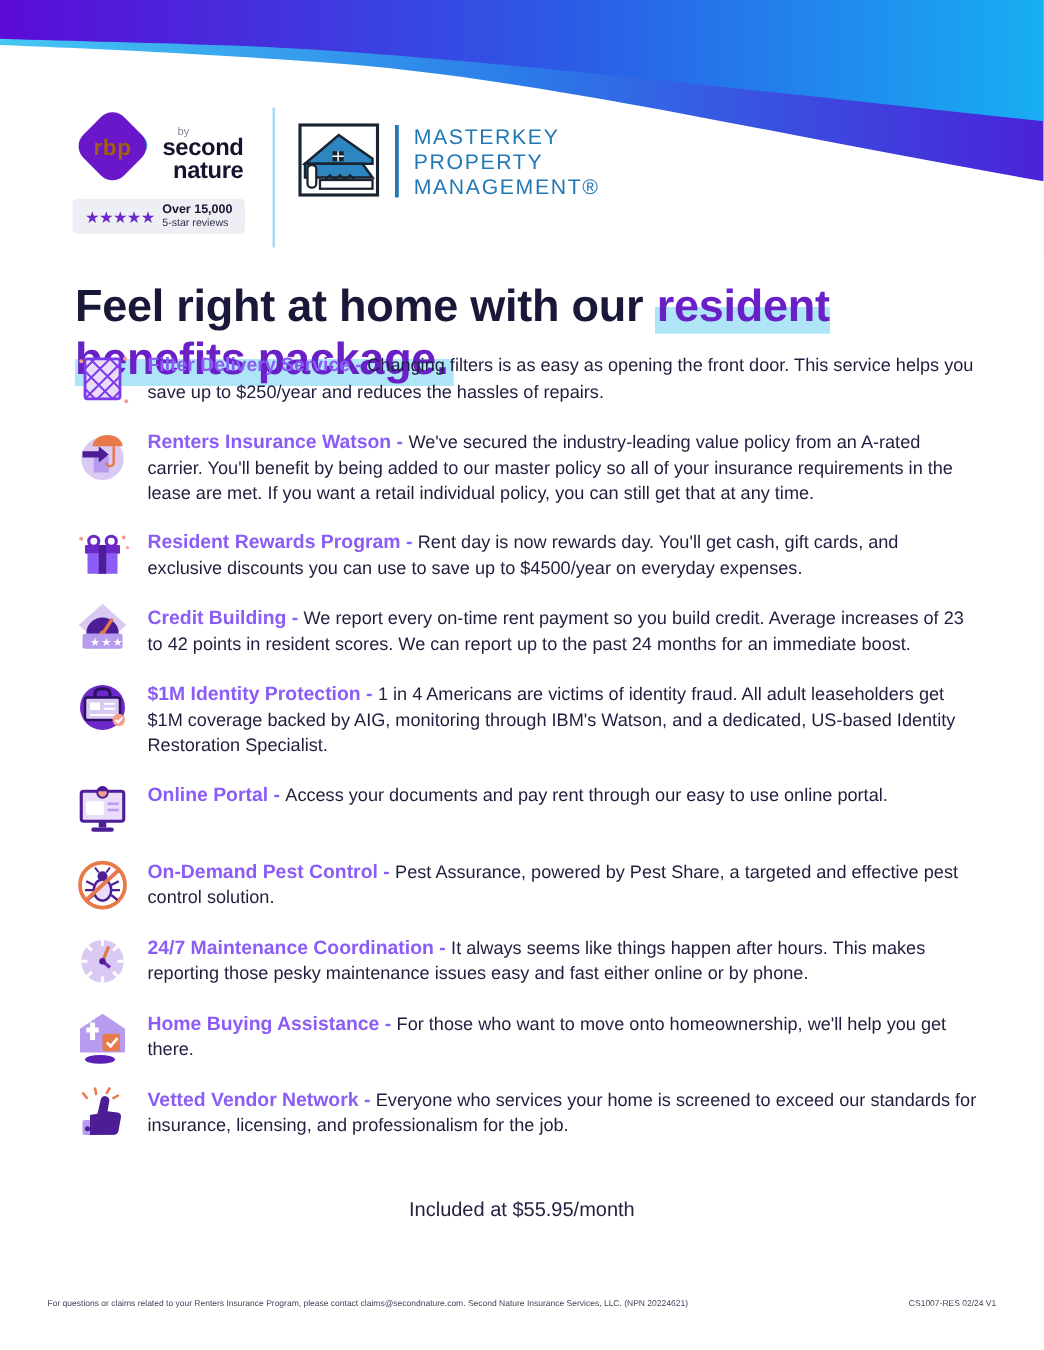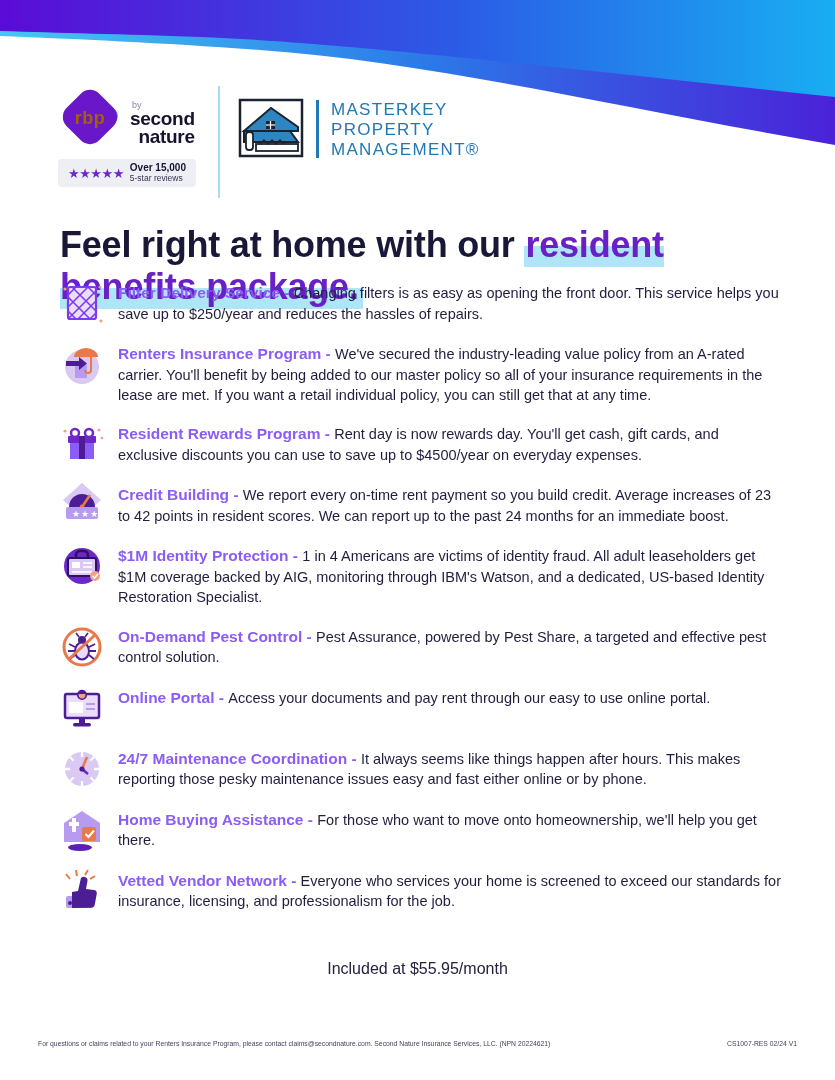--- a/index.html
+++ b/index.html
@@ -19,21 +19,21 @@
   .rbp-top { display:flex; align-items:center; gap:8px; }
   .rbp-mark { position:relative; width:64px; height:64px; flex:0 0 auto; }
   .rbp-teal { position:absolute; left:15px; top:10px; width:40px; height:40px;
     background:#35bee8; border-radius:8px; transform:rotate(45deg); }
   .rbp-purple { position:absolute; left:9px; top:8px; width:46px; height:46px;
     background:#6a16c9; border-radius:13px; transform:rotate(45deg); }
   .rbp-text { position:absolute; left:0; top:0; width:64px; height:64px;
     display:flex; align-items:center; justify-content:center;
     color:#a16207; font-weight:bold; font-size:18px; letter-spacing:.5px; }
   .by-brand { padding-top:10px; text-align:right; }
-  .by-label { display:block; font-size:9px; color:#8a8aa2; text-align:left; margin-left:2px; }
+  .by-label { display:block; font-size:9px; color:#8a8aa2; text-align:left; margin-left:12px; }
   .brand-line { display:block; font-weight:bold; font-size:19px; line-height:.95;
     color:#15132e; letter-spacing:-.3px; }
   .reviews-badge { margin-top:9px; width:138px; height:28px; background:#eeeff4;
     border-radius:4px; display:flex; align-items:center; justify-content:center; gap:6px; }
   .stars { color:#6d28c9; font-size:13px; letter-spacing:-.5px; line-height:1; }
   .reviews-text { line-height:1.05; }
   .reviews-line1 { display:block; font-weight:bold; font-size:10px; color:#15132e; }
   .reviews-line2 { display:block; font-size:8.5px; color:#33324e; }
   .divider-light { width:2px; height:112px; background:#a8dcf2; margin:0 18px 0 20px; }
   .mk-logo { margin-top:12px; }
@@ -159,21 +159,21 @@
     <li class="benefit">
       <span class="bicon">
         <svg viewBox="0 0 44 44">
           <circle cx="22" cy="25" r="17" fill="#d9c9f3"></circle>
           <rect x="15" y="23" width="12" height="13" fill="#b79bef"></rect>
           <polygon points="6,19 19,19 19,15 27,21.5 19,28 19,24 6,24" fill="#4c1d95"></polygon>
           <path d="M14 15 A12 9 0 0 1 38 15 Z" fill="#e8794a"></path>
           <path d="M31 15 L31 28 a3 3 0 0 1 -6 0" stroke="#e8794a" stroke-width="2" fill="none"></path>
         </svg>
       </span>
-      <p class="btext"><b>Renters Insurance Program - </b><span>We've secured the industry-leading value policy from an A-rated carrier. You'll benefit by being added to our master policy so all of your insurance requirements in the lease are met. If you want a retail individual policy, you can still get that at any time.</span></p>
+      <p class="btext"><b>Renters Insurance Watson - </b><span>We've secured the industry-leading value policy from an A-rated carrier. You'll benefit by being added to our master policy so all of your insurance requirements in the lease are met. If you want a retail individual policy, you can still get that at any time.</span></p>
     </li>
 
     <li class="benefit">
       <span class="bicon">
         <svg viewBox="0 0 44 44">
           <circle cx="5" cy="9" r="1.6" fill="#f2a08b"></circle>
             <circle cx="39" cy="8" r="1.6" fill="#f2a08b"></circle>
             <circle cx="42" cy="16" r="1.3" fill="#f2a08b"></circle>
           <circle cx="15" cy="11" r="4" fill="none" stroke="#6d28c9" stroke-width="2.5"></circle>
           <circle cx="29" cy="11" r="4" fill="none" stroke="#6d28c9" stroke-width="2.5"></circle>
@@ -212,50 +212,50 @@
           <circle cx="35" cy="32" r="5" fill="#f2a08b"></circle>
           <path d="M32.5 32 l2 2 l3.5 -4" stroke="#ffffff" stroke-width="1.6" fill="none"></path>
         </svg>
       </span>
       <p class="btext"><b>$1M Identity Protection - </b><span>1 in 4 Americans are victims of identity fraud. All adult leaseholders get $1M coverage backed by AIG, monitoring through IBM's Watson, and a dedicated, US-based Identity Restoration Specialist.</span></p>
     </li>
 
     <li class="benefit">
       <span class="bicon">
         <svg viewBox="0 0 44 44">
-          <circle cx="22" cy="22" r="18" fill="#ffffff" stroke="#e8794a" stroke-width="3"></circle>
-          <circle cx="22" cy="15" r="4" fill="#4c1d95"></circle>
-          <path d="M19 12 l-3 -4 M25 12 l3 -4" stroke="#4c1d95" stroke-width="1.6" fill="none"></path>
-          <ellipse cx="22" cy="26" rx="7" ry="8.5" fill="#eaddf9" stroke="#4c1d95" stroke-width="2"></ellipse>
-          <path d="M15 22 L9 19 M15 26 L8 26 M15 30 L10 34 M29 22 L35 19 M29 26 L36 26 M29 30 L34 34" stroke="#4c1d95" stroke-width="1.8" fill="none"></path>
-          <line x1="9" y1="34" x2="35" y2="10" stroke="#e8794a" stroke-width="3"></line>
-        </svg>
-      </span>
-      <p class="btext"><b>On-Demand Pest Control - </b><span>Pest Assurance, powered by Pest Share, a targeted and effective pest control solution.</span></p>
-    </li>
-
-    <li class="benefit">
-      <span class="bicon">
-        <svg viewBox="0 0 44 44">
           <rect x="5" y="8" width="34" height="24" rx="2" fill="#eaddf9" stroke="#4c1d95" stroke-width="2.5"></rect>
           <rect x="9" y="16" width="14" height="11" fill="#ffffff"></rect>
           <line x1="26" y1="18" x2="35" y2="18" stroke="#b79bef" stroke-width="2"></line>
           <line x1="26" y1="23" x2="35" y2="23" stroke="#b79bef" stroke-width="2"></line>
           <circle cx="22" cy="9" r="4.2" fill="#f2a08b" stroke="#4c1d95" stroke-width="1.6"></circle>
           <path d="M17.8 8 a4.2 4.2 0 0 1 8.4 0 Z" fill="#4c1d95"></path>
           <rect x="19" y="32" width="6" height="5" fill="#4c1d95"></rect>
           <rect x="13" y="37" width="18" height="3.4" rx="1.7" fill="#4c1d95"></rect>
         </svg>
       </span>
       <p class="btext"><b>Online Portal - </b><span>Access your documents and pay rent through our easy to use online portal.</span></p>
     </li>
 
     <li class="benefit">
       <span class="bicon">
         <svg viewBox="0 0 44 44">
+          <circle cx="22" cy="22" r="18" fill="#ffffff" stroke="#e8794a" stroke-width="3"></circle>
+          <circle cx="22" cy="15" r="4" fill="#4c1d95"></circle>
+          <path d="M19 12 l-3 -4 M25 12 l3 -4" stroke="#4c1d95" stroke-width="1.6" fill="none"></path>
+          <ellipse cx="22" cy="26" rx="7" ry="8.5" fill="#eaddf9" stroke="#4c1d95" stroke-width="2"></ellipse>
+          <path d="M15 22 L9 19 M15 26 L8 26 M15 30 L10 34 M29 22 L35 19 M29 26 L36 26 M29 30 L34 34" stroke="#4c1d95" stroke-width="1.8" fill="none"></path>
+          <line x1="9" y1="34" x2="35" y2="10" stroke="#e8794a" stroke-width="3"></line>
+        </svg>
+      </span>
+      <p class="btext"><b>On-Demand Pest Control - </b><span>Pest Assurance, powered by Pest Share, a targeted and effective pest control solution.</span></p>
+    </li>
+
+    <li class="benefit">
+      <span class="bicon">
+        <svg viewBox="0 0 44 44">
           <circle cx="22" cy="22" r="17" fill="#d9c9f3"></circle>
           <path d="M22 5 L22 10 M22 34 L22 39 M5 22 L10 22 M34 22 L39 22 M10 10 L13.5 13.5 M34 10 L30.5 13.5 M10 34 L13.5 30.5 M34 34 L30.5 30.5" stroke="#ffffff" stroke-width="2.4" fill="none"></path>
           <line x1="22" y1="22" x2="27" y2="10" stroke="#e8794a" stroke-width="2.6"></line>
           <line x1="22" y1="22" x2="28" y2="27" stroke="#6d28c9" stroke-width="2.6"></line>
           <circle cx="22" cy="22" r="2.6" fill="#4c1d95"></circle>
         </svg>
       </span>
       <p class="btext"><b>24/7 Maintenance Coordination - </b><span>It always seems like things happen after hours. This makes reporting those pesky maintenance issues easy and fast either online or by phone.</span></p>
     </li>
 

